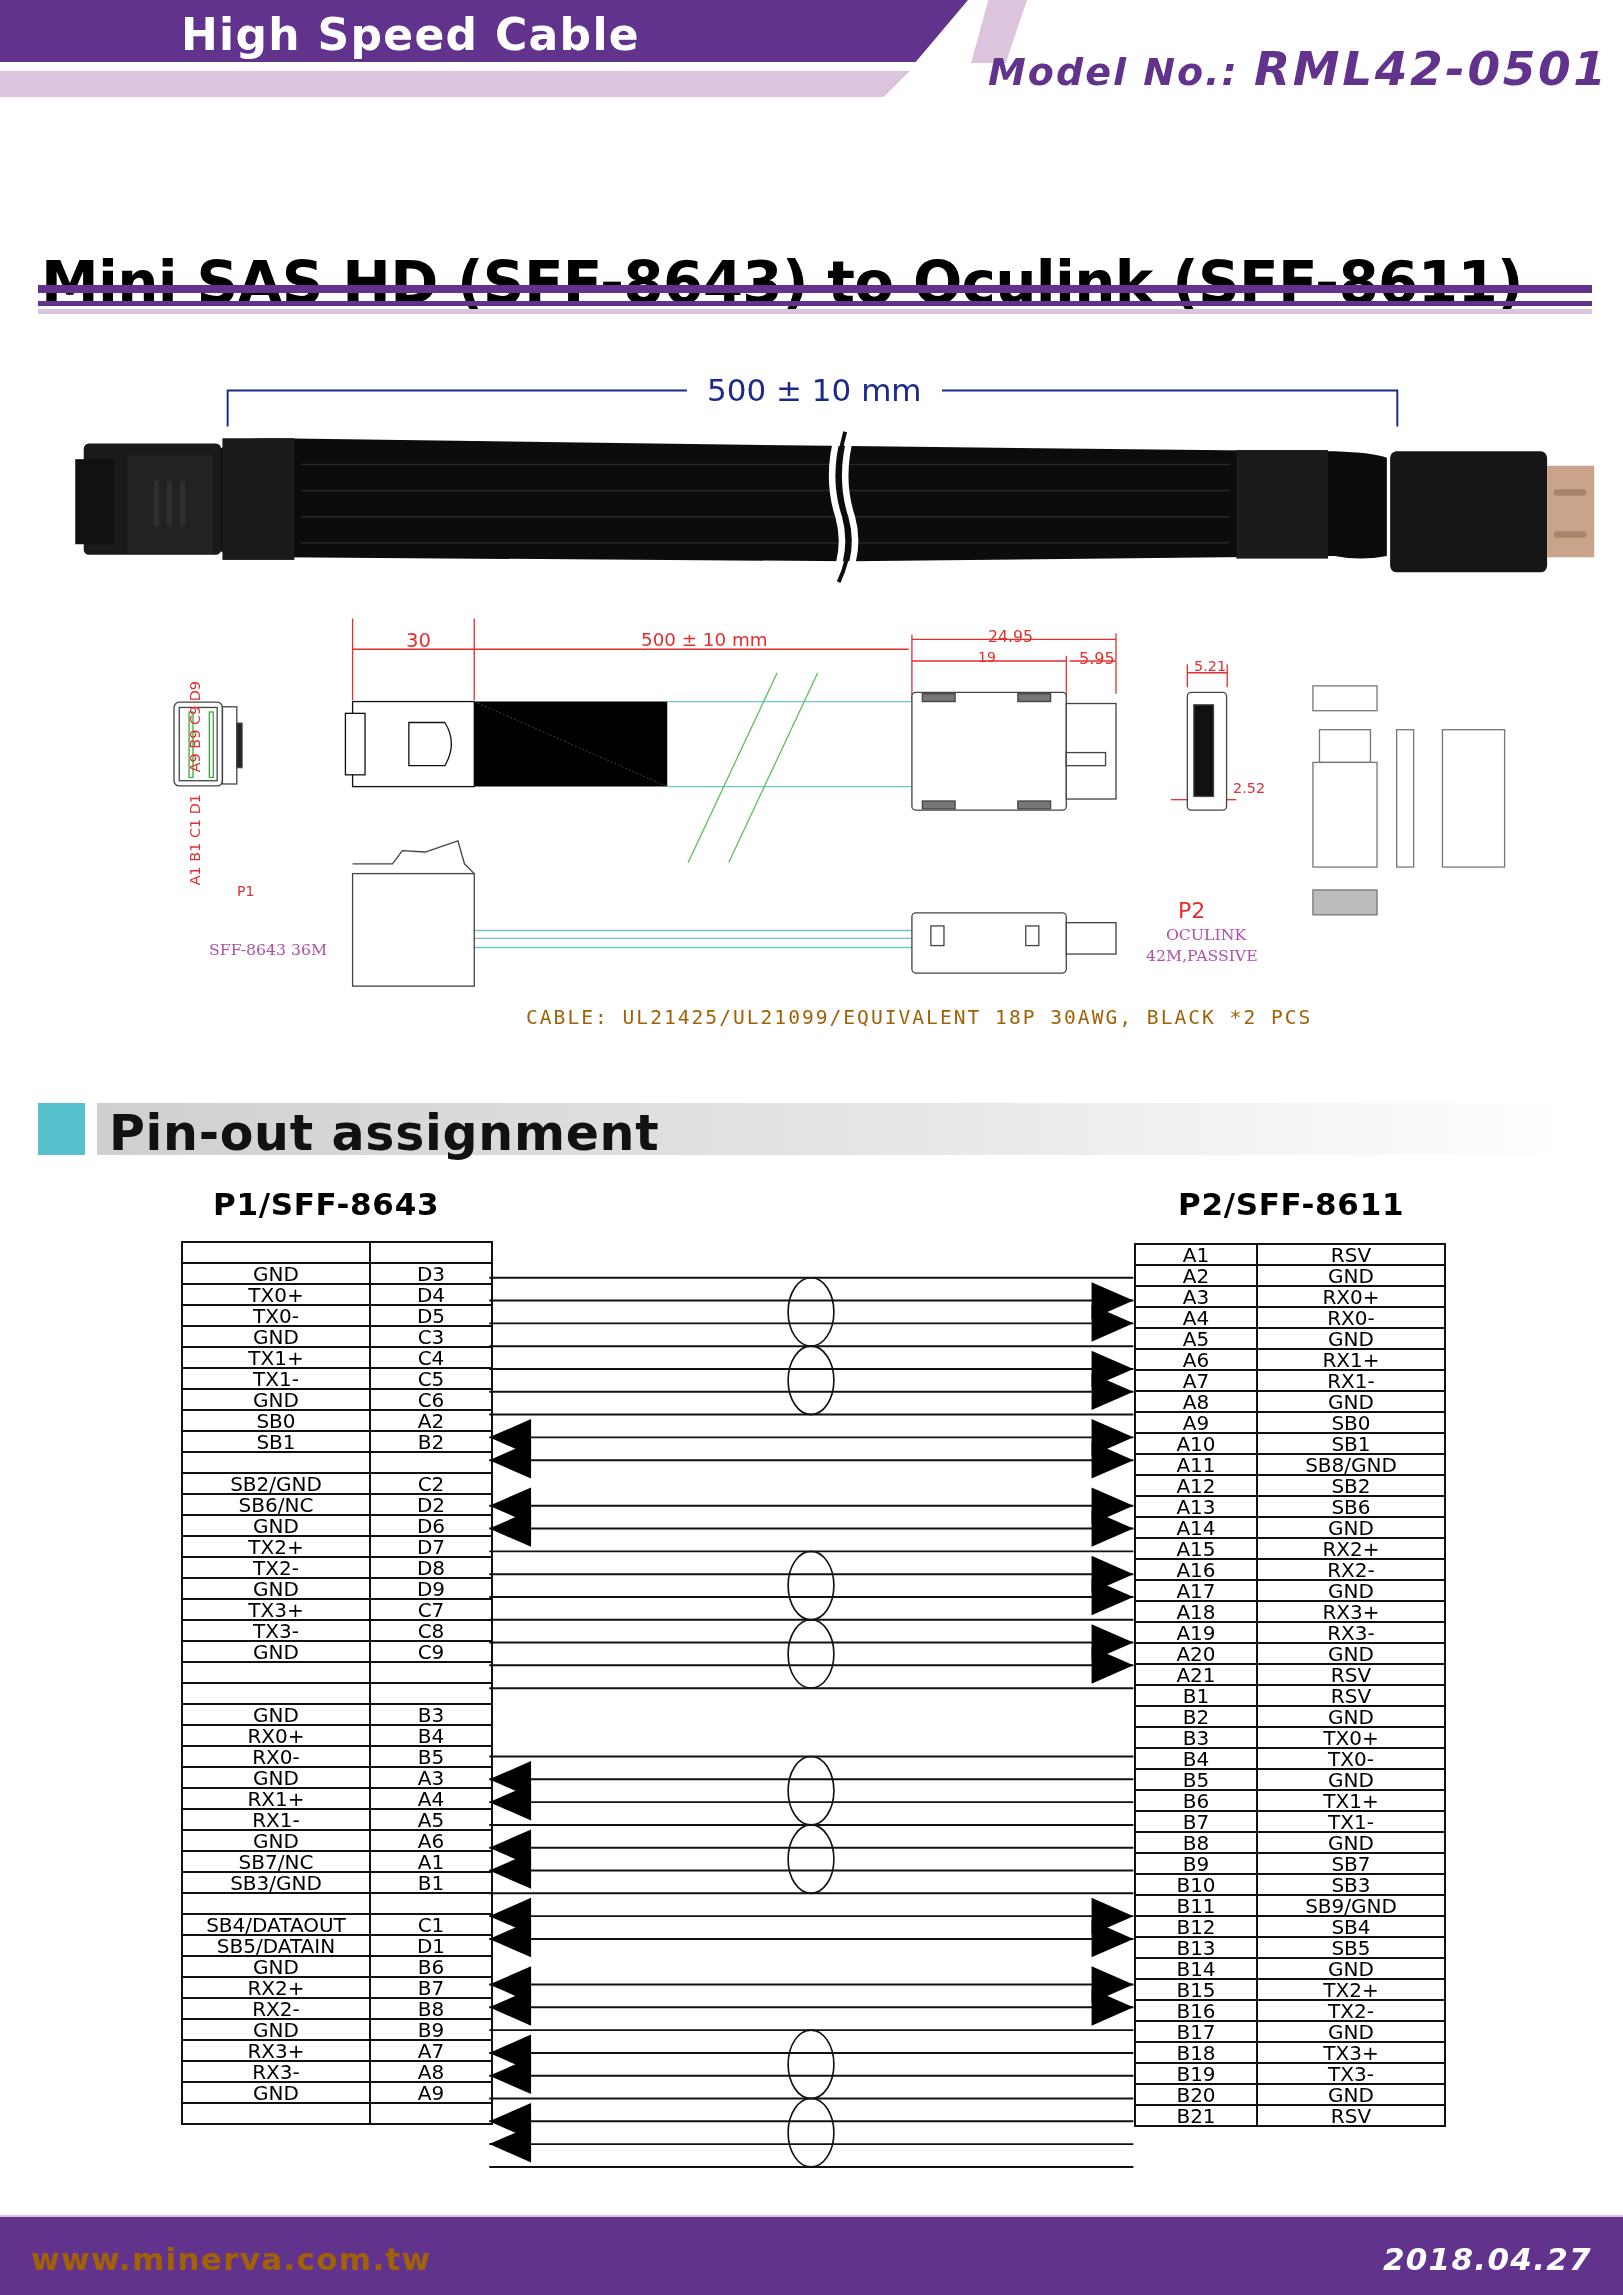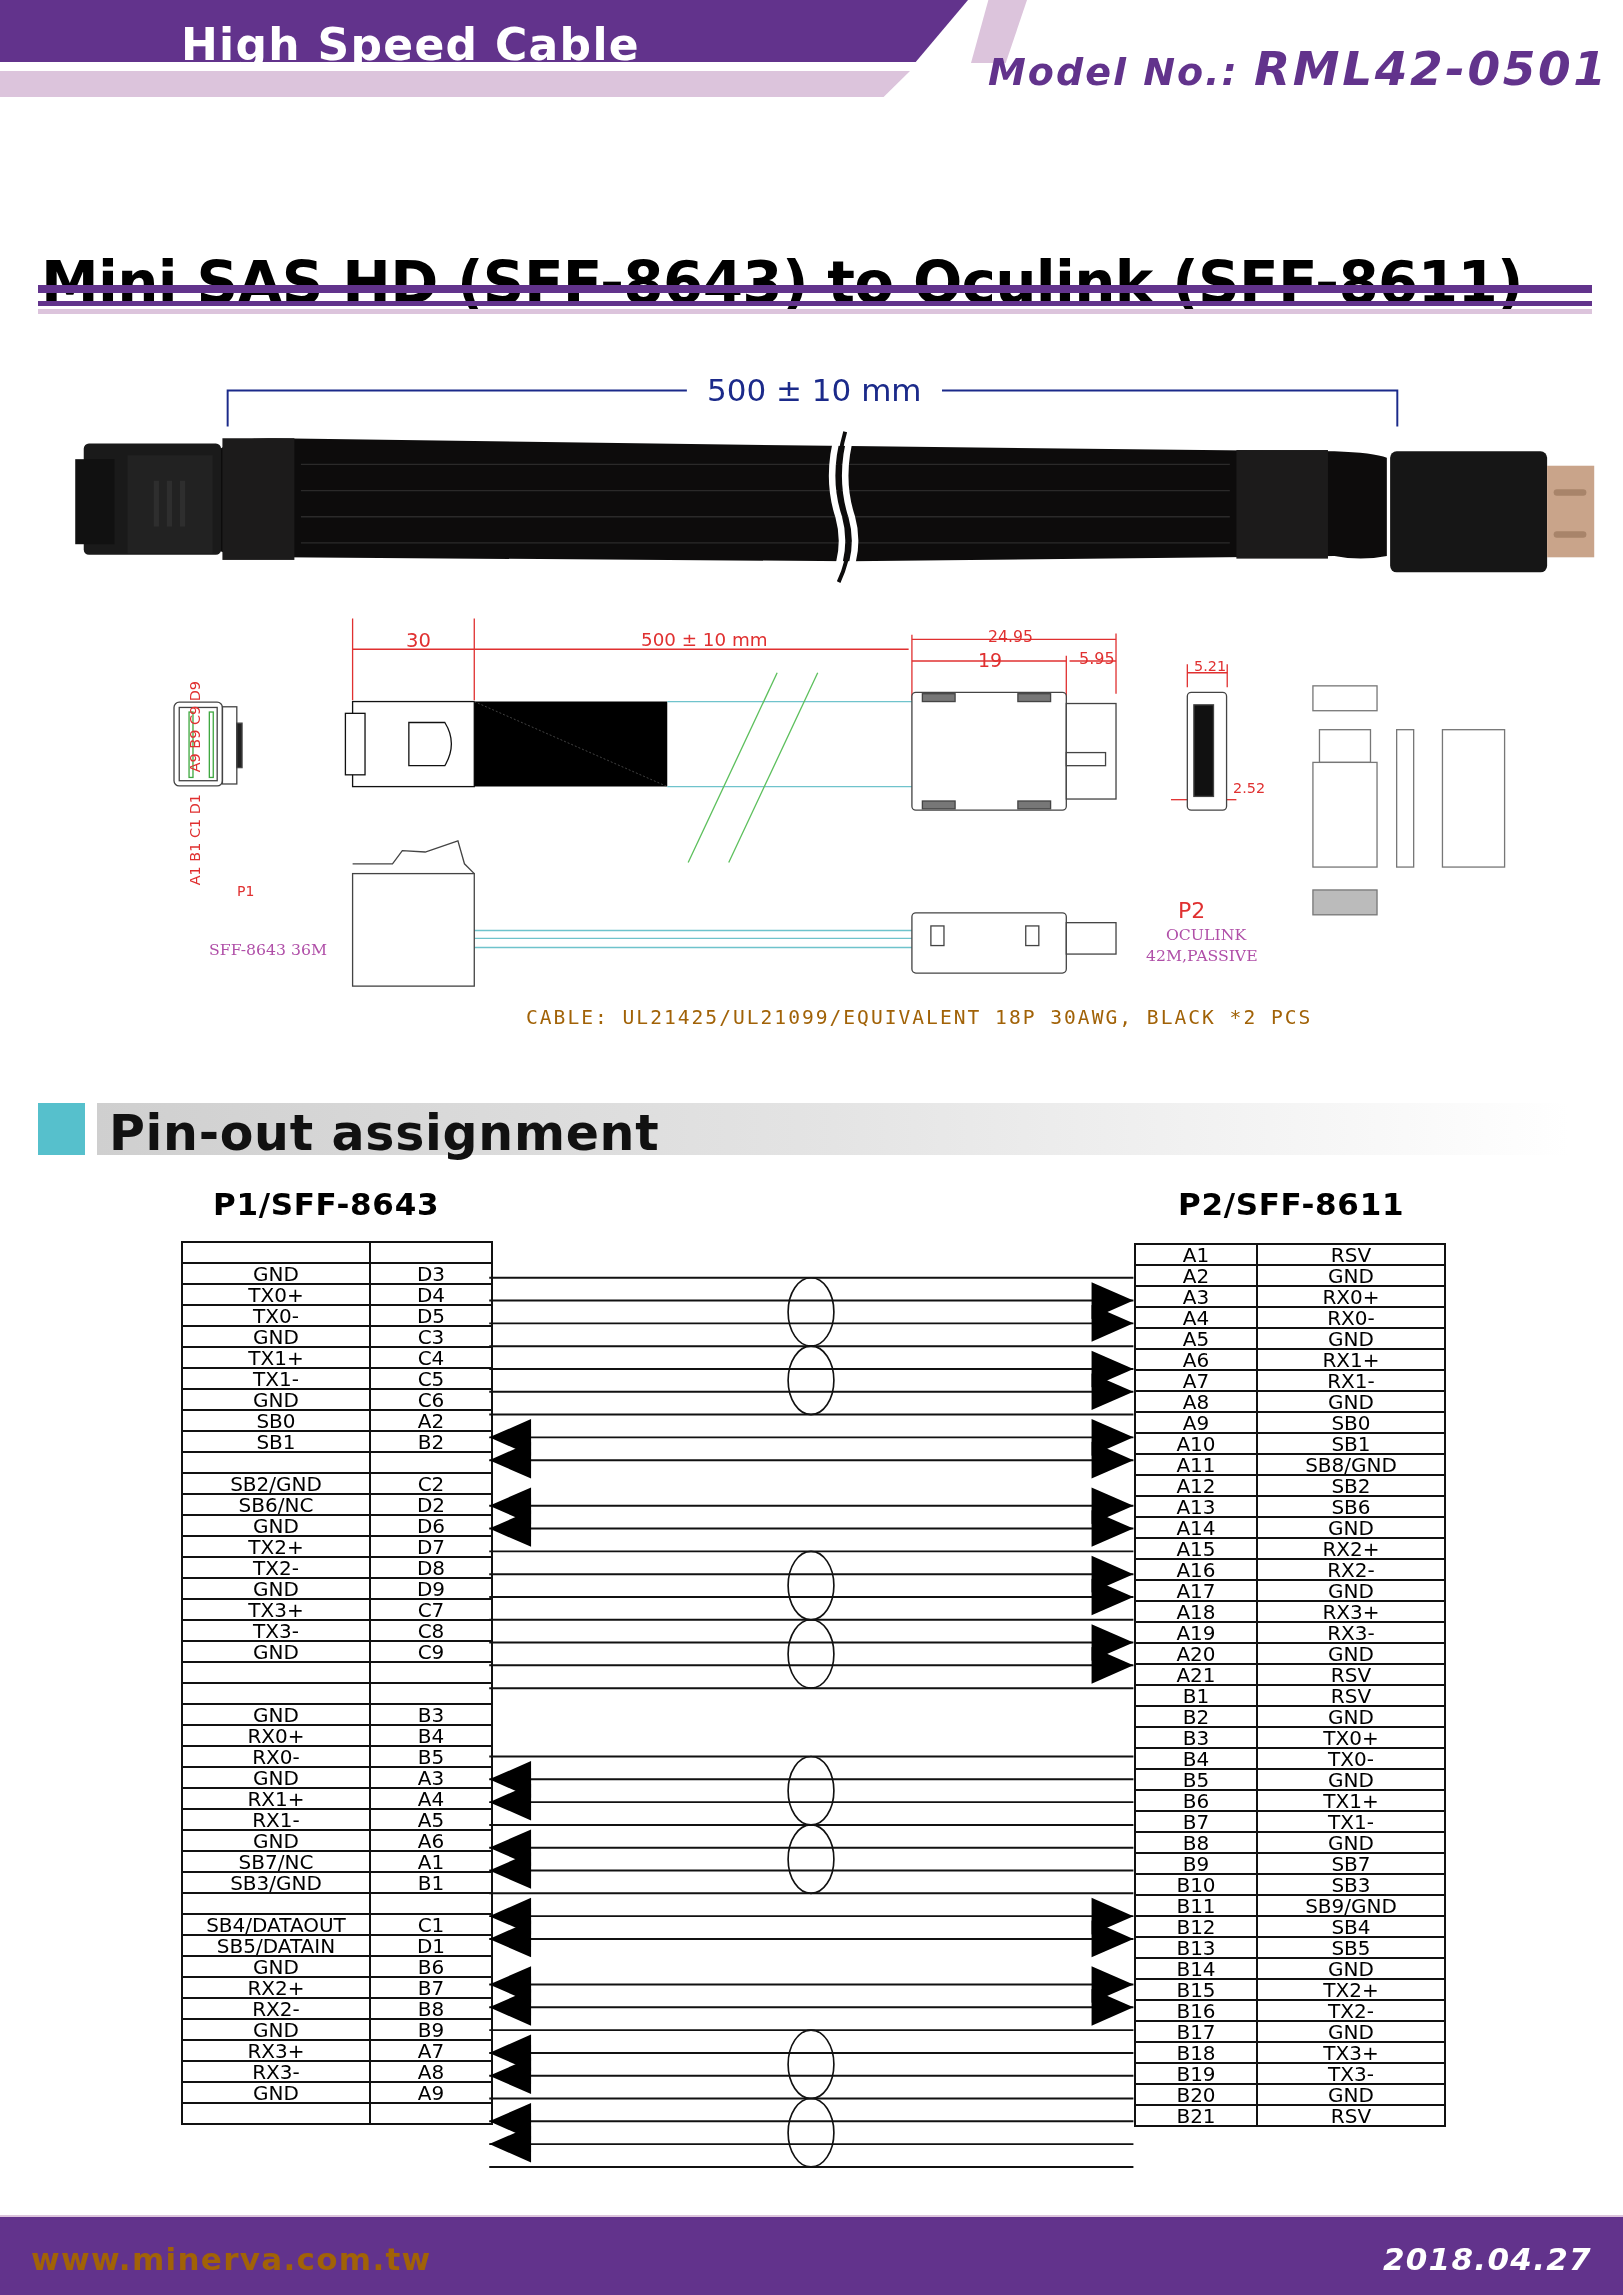--- a/index.html
+++ b/index.html
@@ -2,21 +2,21 @@
 <html style="font-size:10.5px"><head>
 <meta charset="utf-8">
 <style>
   html, body { margin:0; padding:0; background:#ffffff; }
   body { width:1623px; height:2295px; position:relative; overflow:hidden; font-family:"DejaVu Sans", sans-serif; color:#000; }
   .abs { position:absolute; }
   
   .hdr-dark { left:0; top:0; width:968px; height:62px; background:#62338c; clip-path:polygon(0 0,100% 0,94.6% 100%,0 100%); }
   .hdr-light-a { left:971px; top:0; width:56px; height:63px; background:#dcc4dc; clip-path:polygon(31% 0,100% 0,62% 100%,0 100%); }
   .hdr-light-b { left:0; top:71px; width:910px; height:26px; background:#dcc4dc; clip-path:polygon(0 0,100% 0,97.1% 100%,0 100%); }
-  .hdr-title { left:181px; top:9.2px; font-family:"DejaVu Sans", sans-serif; font-weight:bold; font-size:44px; color:#ffffff; letter-spacing:1.3px;margin-top:10px; }
+  .hdr-title { left:181px; top:9.2px; font-family:"DejaVu Sans", sans-serif; font-weight:bold; font-size:44px; color:#ffffff; letter-spacing:1.3px; }
   .model { right:14.4px; top:41px; font-family:"DejaVu Sans", sans-serif; font-weight:bold; font-style:italic; color:#62338c; white-space:nowrap; }
   .model .lbl { font-size:38px; letter-spacing:2px; }
   .model .num { font-size:47px; letter-spacing:2.6px; }
   
   .doc-title { left:41px; top:208px; font-family:"DejaVu Sans", sans-serif; font-weight:bold; font-size:58px; color:#000; white-space:nowrap; letter-spacing:-0.7px;margin-top:41px; }
   .rule1 { left:38px; top:285px; width:1554px; height:7.9px; background:#62338c; }
   .rule2 { left:38px; top:301px; width:1554px; height:4.6px; background:#62338c; }
   .rule3 { left:38px; top:309px; width:1554px; height:4.6px; background:#dcc4dc; }
   
   .dim-text { left:707px; top:372px; font-size:31px; color:#1b2a8a; font-family:"DejaVu Sans", sans-serif; }
@@ -188,21 +188,21 @@
     <rect x="1394" y="455" width="236" height="92" rx="6"></rect>
     <rect x="1630" y="470" width="76" height="48"></rect>
     <rect x="1423" y="475" width="20" height="30" fill="#fff"></rect>
     <rect x="1568" y="475" width="20" height="30" fill="#fff"></rect>
   </g>
 </svg>
 
 <div class="abs red" style="left:406px;top:629px;font-size:19.6px">30</div>
 <div class="abs red" style="left:641px;top:629px;font-size:18.3px;color:#e03030">500 ± 10 mm</div>
 <div class="abs red" style="left:988px;top:627px;font-size:15.7px">24.95</div>
-<div class="abs red" style="left:978px;top:649px;font-size:19px">19</div>
+<div class="abs red" style="left:978px;top:649px;font-size:14px">19</div>
 <div class="abs red" style="left:1079px;top:649px;font-size:16px">5.95</div>
 <div class="abs red" style="left:1194px;top:658px;font-size:14.4px">5.21</div>
 <div class="abs red" style="left:1233px;top:780px;font-size:14.4px">2.52</div>
 <div class="abs red" style="left:190px;top:681px;font-size:14.4px;writing-mode:vertical-rl;transform:rotate(180deg);line-height:10.5px">
   <span>A9</span> <span>B9</span> <span>C9</span> <span>D9</span>
 </div>
 <div class="abs red" style="left:190px;top:794px;font-size:14.4px;writing-mode:vertical-rl;transform:rotate(180deg);line-height:10.5px">
   <span>A1</span> <span>B1</span> <span>C1</span> <span>D1</span>
 </div>
 <div class="abs red" style="left:237px;top:883px;font-size:14px">P1</div>

